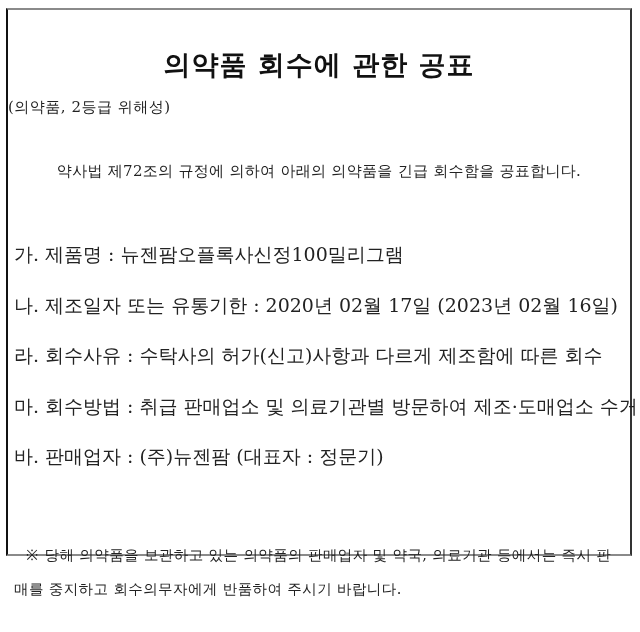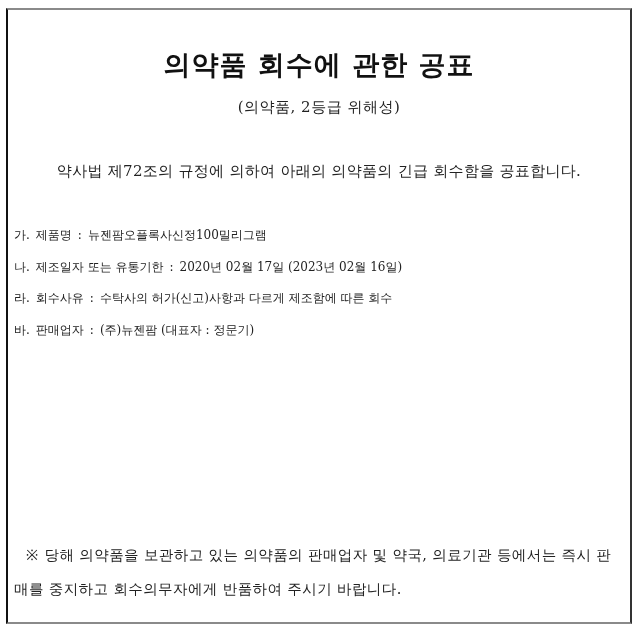--- a/index.html
+++ b/index.html
@@ -13,21 +13,21 @@
       position: relative;
       overflow: hidden;
       font-family: "DejaVu Serif", "Liberation Serif", serif;
       color: #1a1a1a;
     }
     .frame {
       position: absolute;
       left: 6px;
       top: 8px;
       width: 626px;
-      height: 616px;
+      height: 548px;
       box-sizing: border-box;
       border-left: 2px solid #111111;
       border-right: 2px solid #333333;
       border-top: 2px solid #8a8a8a;
       border-bottom: 2px solid #8a8a8a;
       background: #ffffff;
     }
     .title {
       position: absolute;
       left: 0;
@@ -39,21 +39,20 @@
       font-size: 27px;
       letter-spacing: 1px;
       color: #111111;
       margin: 0;
     }
     .subtitle {
       position: absolute;
       left: 0;
       right: 0;
       top: 88px;
-      text-align: center;
       font-size: 15px;
       letter-spacing: 0.5px;
       color: #222222;
     }
     .intro {
       position: absolute;
       left: 0;
       right: 0;
       top: 152px;
       text-align: center;
@@ -65,23 +64,24 @@
       position: absolute;
       left: 6px;
       top: 210px;
       margin: 0;
       padding: 0;
       list-style: none;
     }
     .item {
       height: 31.5px;
       line-height: 31.5px;
-      font-size: 12px;
+      font-size: 19px;
       white-space: nowrap;
       color: #222222;
+      margin-top: 19px;
     }
     .item .marker {
       display: inline-block;
       margin-right: 6px;
     }
     .item .sep {
       margin: 0 6px;
     }
     .notice {
       position: absolute;
@@ -108,31 +108,34 @@
   </style>
 </head>
 <body>
 
 <div class="frame">
 
   <h1 class="title">의약품 회수에 관한 공표</h1>
 
   <div class="subtitle">(의약품, 2등급 위해성)</div>
 
-  <div class="intro">약사법 제72조의 규정에 의하여 아래의 의약품의 긴급 회수함을 공표합니다.</div>
+  <div class="intro">약사법 제72조의 규정에 의하여 아래의 의약품을 긴급 회수함을 공표합니다.</div>
 
   <ul class="items">
     <li class="item">
       <span class="marker">가.</span><span>제품명</span><span class="sep">:</span><span>뉴젠팜오플록사신정100밀리그램</span>
     </li>
     <li class="item">
       <span class="marker">나.</span><span>제조일자 또는 유통기한</span><span class="sep">:</span><span>2020년 02월 17일 (2023년 02월 16일)</span>
     </li>
     <li class="item">
       <span class="marker">라.</span><span>회수사유</span><span class="sep">:</span><span>수탁사의 허가(신고)사항과 다르게 제조함에 따른 회수</span>
+    </li>
+    <li class="item">
+      <span class="marker">마.</span><span>회수방법</span><span class="sep">:</span><span>취급 판매업소 및 의료기관별 방문하여 제조·도매업소 수거</span>
     </li>
     <li class="item">
       <span class="marker">바.</span><span>판매업자</span><span class="sep">:</span><span>(주)뉴젠팜 (대표자 : 정문기)</span>
     </li>
   </ul>
 
   <div class="notice">
     <span class="line1"><span class="asterisk">※</span><span>당해 의약품을 보관하고 있는 의약품의 판매업자 및 약국, 의료기관 등에서는 즉시 판</span></span>
     <span class="line2">매를 중지하고 회수의무자에게 반품하여 주시기 바랍니다.</span>
   </div>

